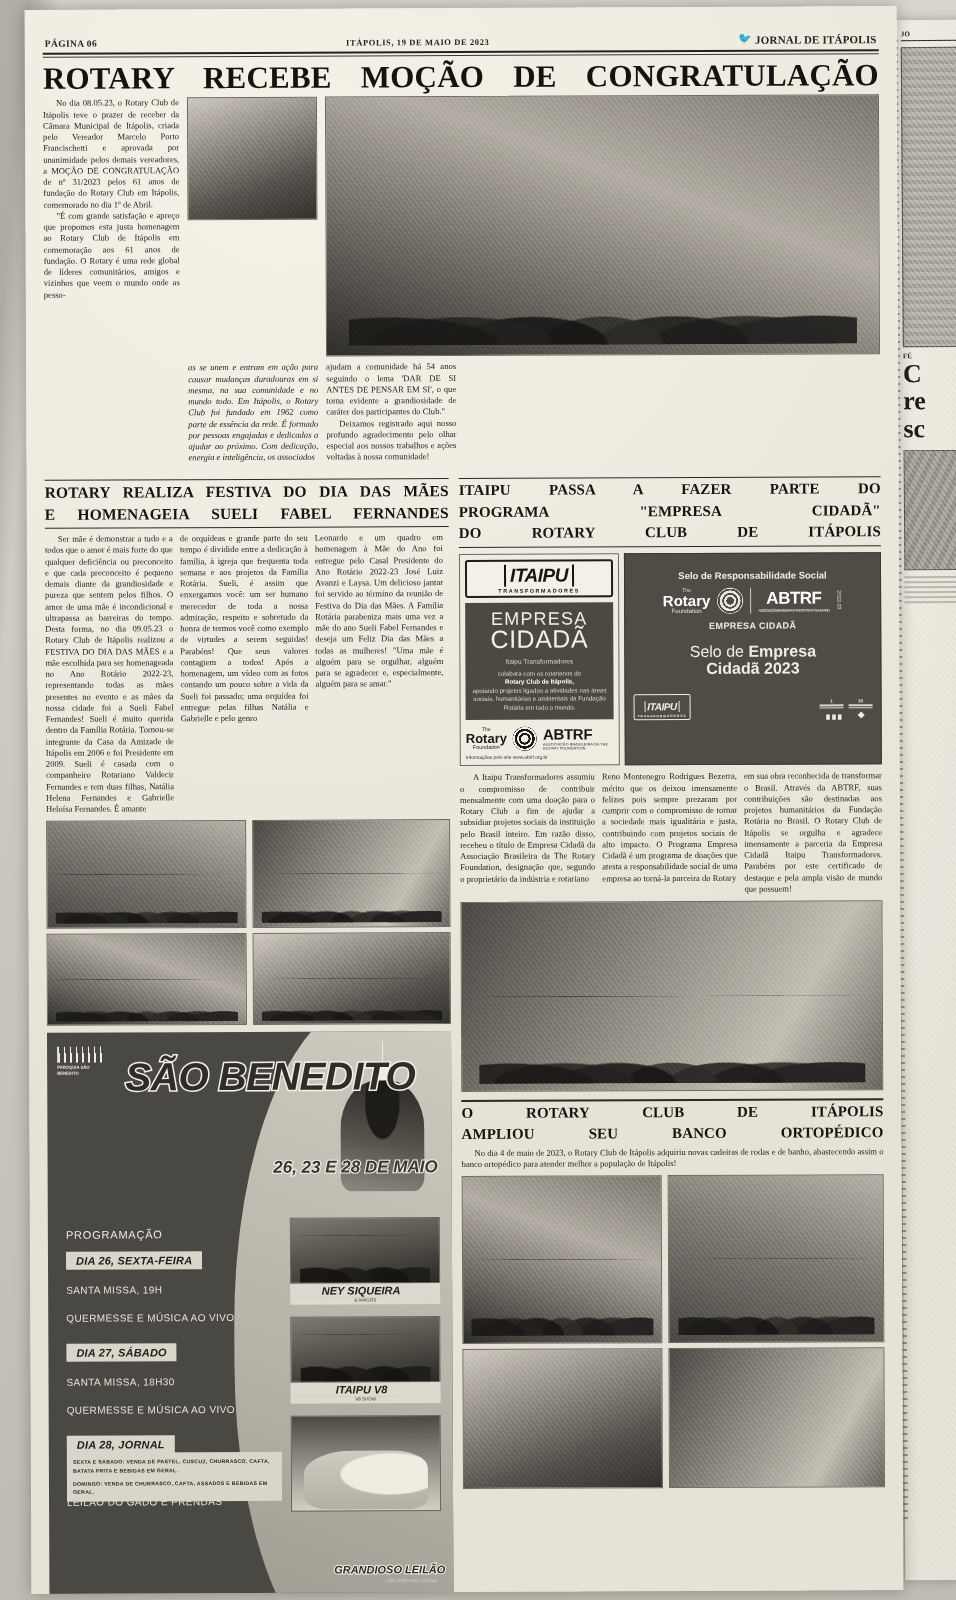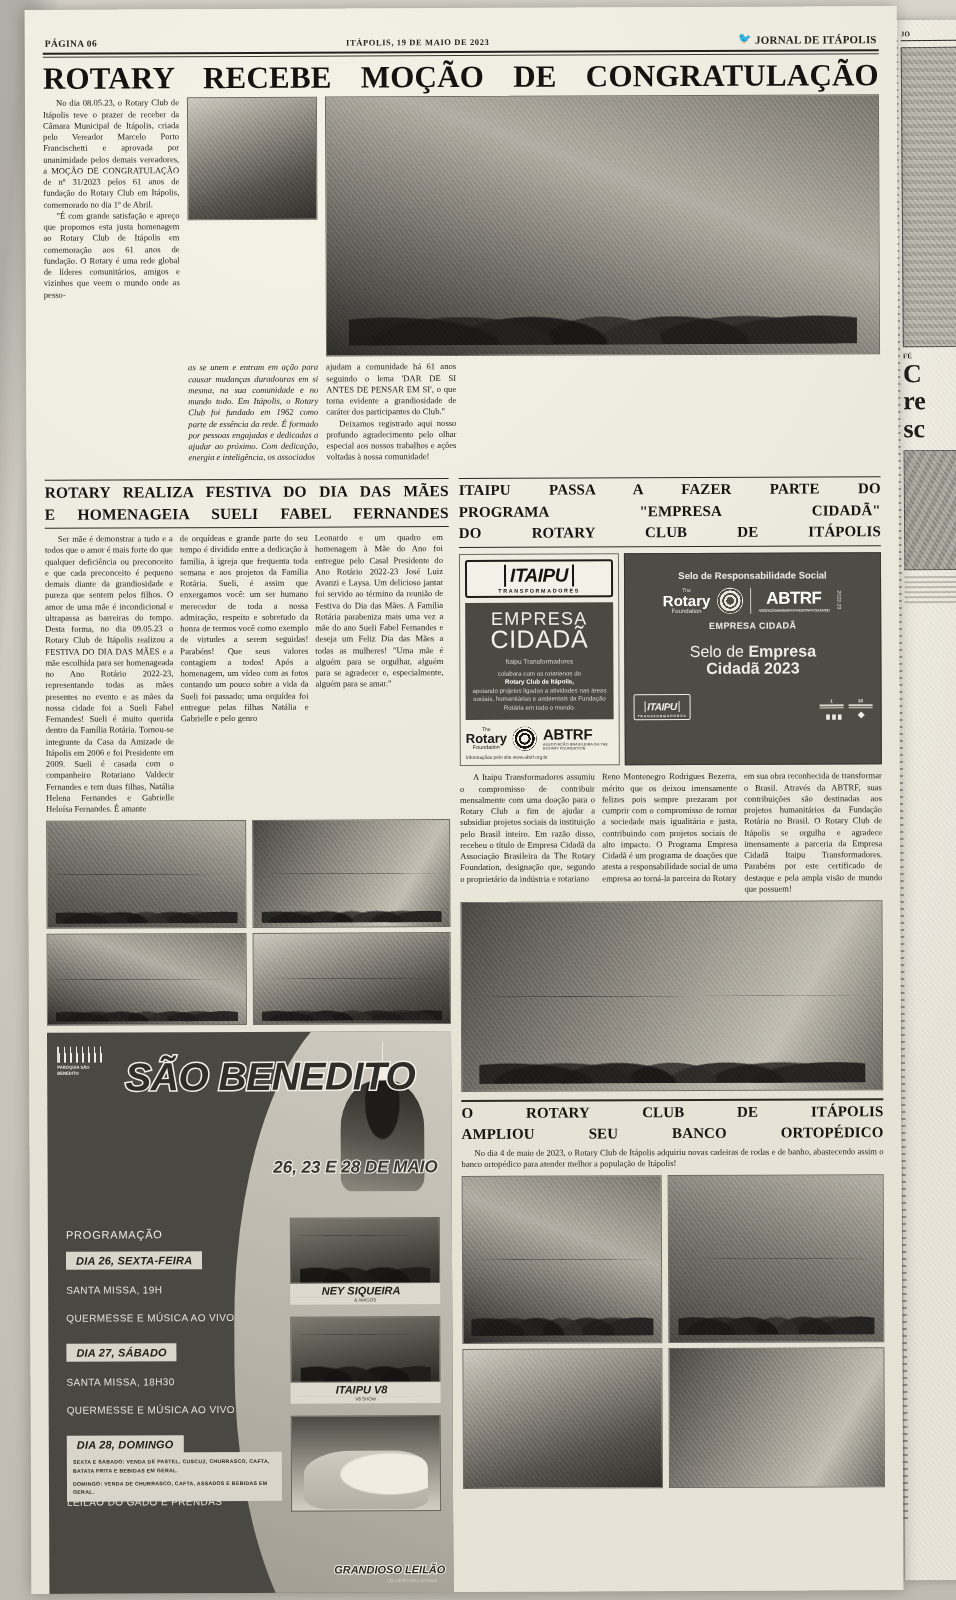--- a/index.html
+++ b/index.html
@@ -295,21 +295,21 @@
           <div class="photo ph-b grain people" style="flex:1; height:260px;"></div>
         </div>
         <div style="display:flex; gap:8px; margin-top:5px;">
           <div style="width:130px;font-style:italic;">
             <div class="body-col">
               <p style="text-indent:0">as se unem e entram em ação para causar mudanças duradouras em si mesma, na sua comunidade e no mundo todo. Em Itápolis, o Rotary Club foi fundado em 1962 como parte de essência da rede. É formado por pessoas engajadas e dedicadas a ajudar ao próximo. Com dedicação, energia e inteligência, os associados</p>
             </div>
           </div>
           <div style="width:130px;">
             <div class="body-col">
-              <p style="text-indent:0">ajudam a comunidade há 61 anos seguindo o lema 'DAR DE SI ANTES DE PENSAR EM SI', o que torna evidente a grandiosidade de caráter dos participantes do Club."</p>
+              <p style="text-indent:0">ajudam a comunidade há 54 anos seguindo o lema 'DAR DE SI ANTES DE PENSAR EM SI', o que torna evidente a grandiosidade de caráter dos participantes do Club."</p>
               <p>Deixamos registrado aqui nosso profundo agradecimento pelo olhar especial aos nossos trabalhos e ações voltadas à nossa comunidade!</p>
             </div>
           </div>
         </div>
       </div>
     </div>
   </div>
 
   <div style="display:flex; gap:10px; margin:8px 18px 0 18px;">
 
@@ -373,21 +373,21 @@
             <div class="dayline">QUERMESSE E MÚSICA AO VIVO</div>
           </div>
 
           <div class="dayblock">
             <div class="daybox">DIA 27, SÁBADO</div>
             <div class="dayline">SANTA MISSA, 18H30</div>
             <div class="dayline">QUERMESSE E MÚSICA AO VIVO</div>
           </div>
 
           <div class="dayblock">
-            <div class="daybox">DIA 28, DOMINGO</div>
+            <div class="daybox">DIA 28, JORNAL</div>
             <div class="dayline">SANTA MISSA, 09H E 19H</div>
             <div class="dayline">LEILÃO DO GADO E PRENDAS</div>
           </div>
         </div>
 
         <div class="finebox">
           <div>SEXTA E SÁBADO: VENDA DE PASTEL, CUSCUZ, CHURRASCO, CAFTA, BATATA FRITA E BEBIDAS EM GERAL.</div>
           <div style="height:5px"></div>
           <div>DOMINGO: VENDA DE CHURRASCO, CAFTA, ASSADOS E BEBIDAS EM GERAL.</div>
         </div>

